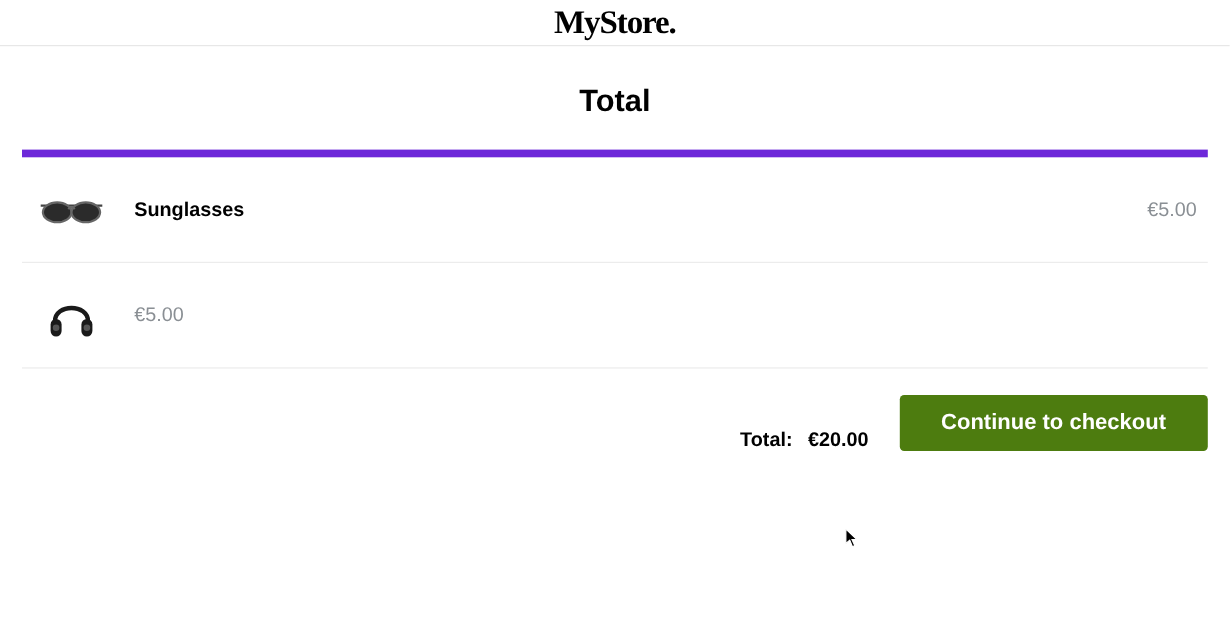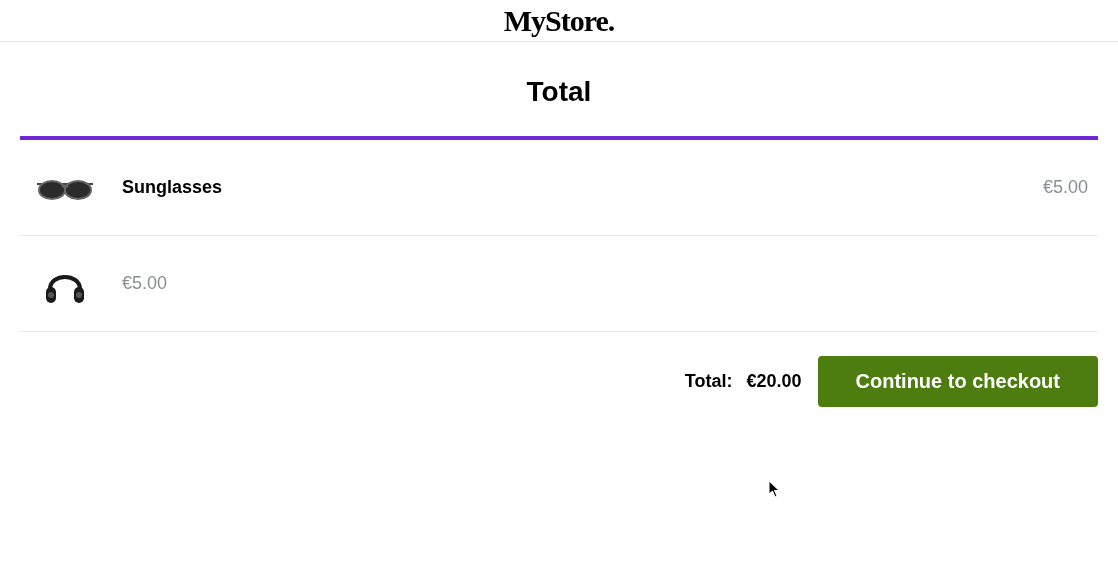--- a/index.html
+++ b/index.html
@@ -30,21 +30,21 @@
   }
   .page-title {
     text-align: center;
     font-size: 28px;
     font-weight: 800;
     margin-top: 34px;
     margin-bottom: 28px;
     color: #000;
   }
   .cart-list {
-    border-top: 4px solid #6d28d9;
+    border-top: 7px solid #6d28d9;
   }
   .cart-row {
     display: flex;
     align-items: center;
     height: 96px;
     border-bottom: 1px solid #eaeaea;
   }
   .thumb {
     width: 70px;
     height: 70px;
@@ -60,24 +60,24 @@
     color: #000;
     flex: 1;
   }
   .item-price {
     font-size: 18px;
     color: #8a8f94;
     margin-right: 10px;
   }
   .footer-row {
     display: flex;
-    align-items: center;
+    align-items: flex-end;
     justify-content: flex-end;
     margin-top: 24px;
-    gap: 16px;
+    gap: 28px;
   }
   .total-group {
     display: flex;
     align-items: center;
     gap: 14px;
   }
   .total-label, .total-value {
     font-size: 18px;
     font-weight: 700;
     color: #000;

